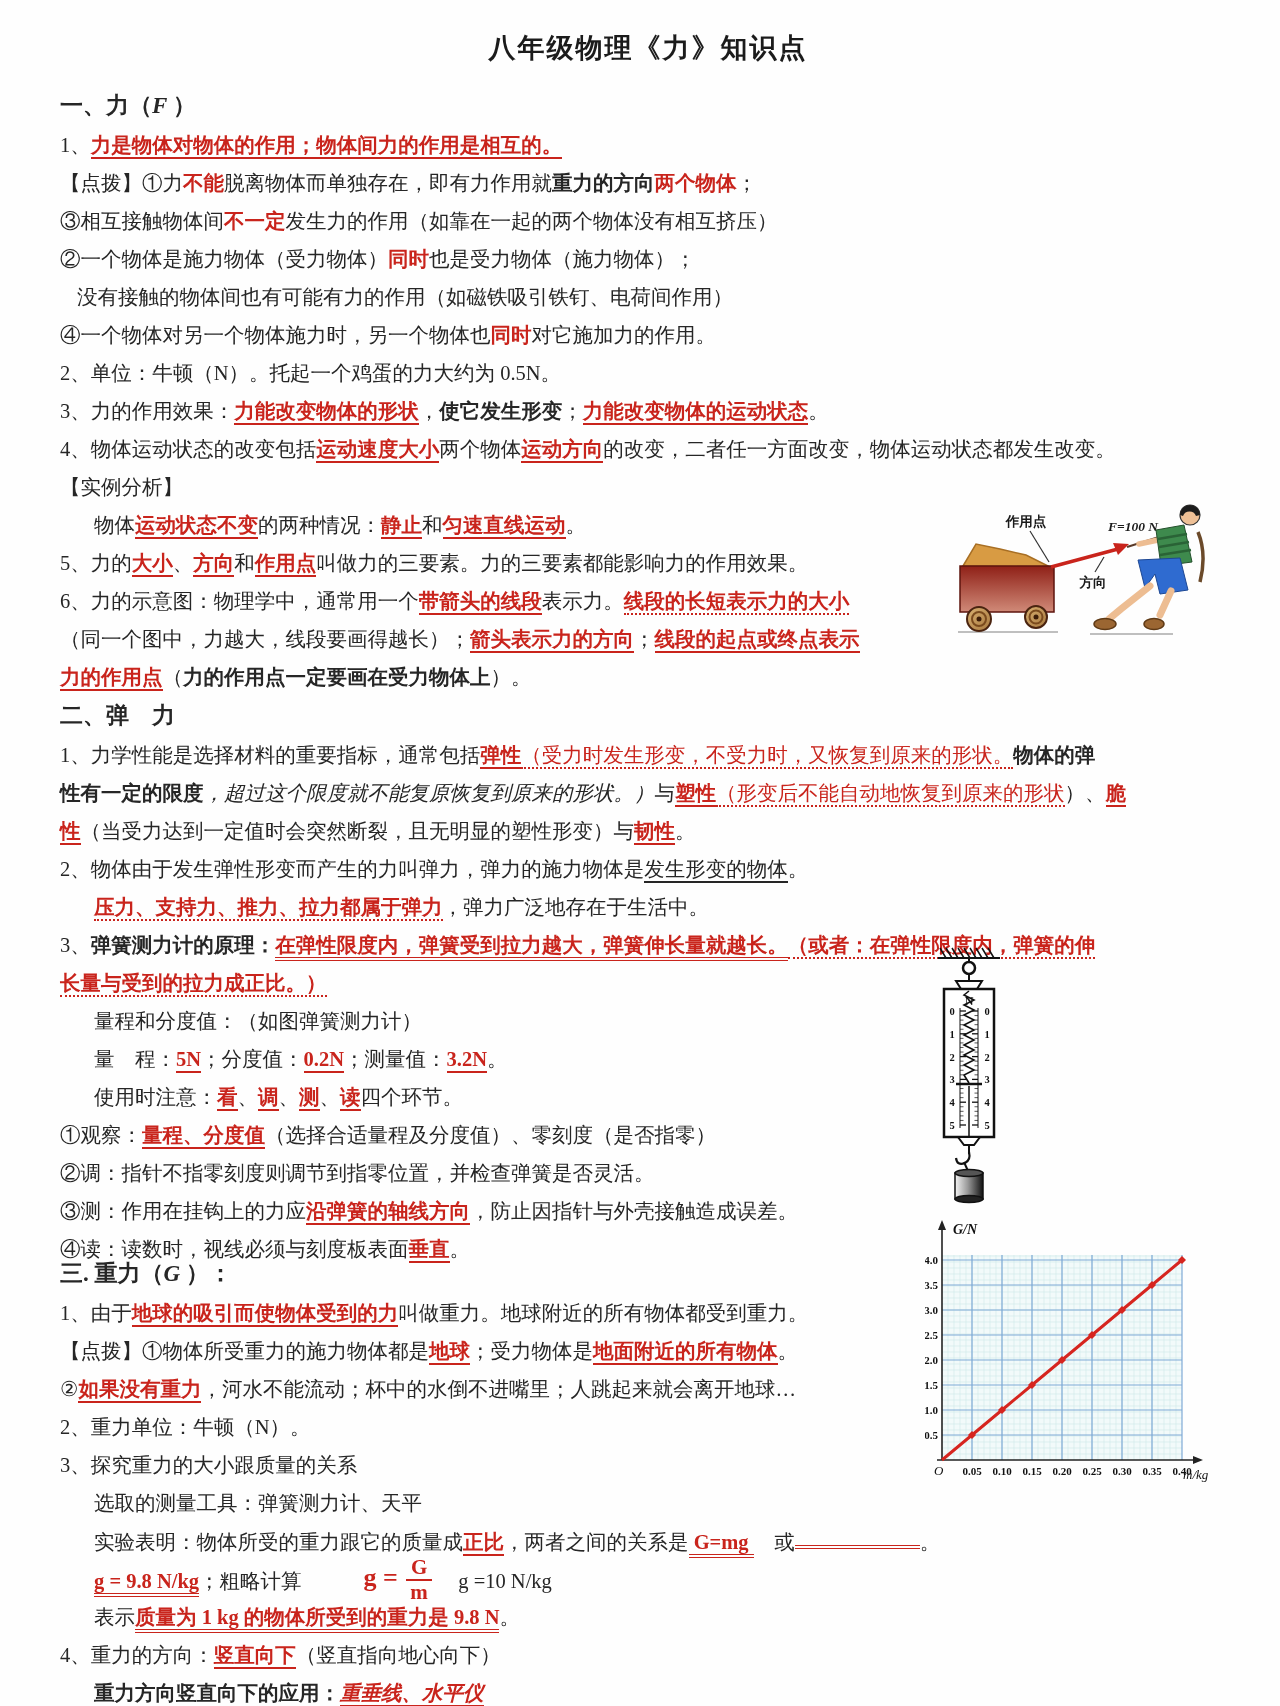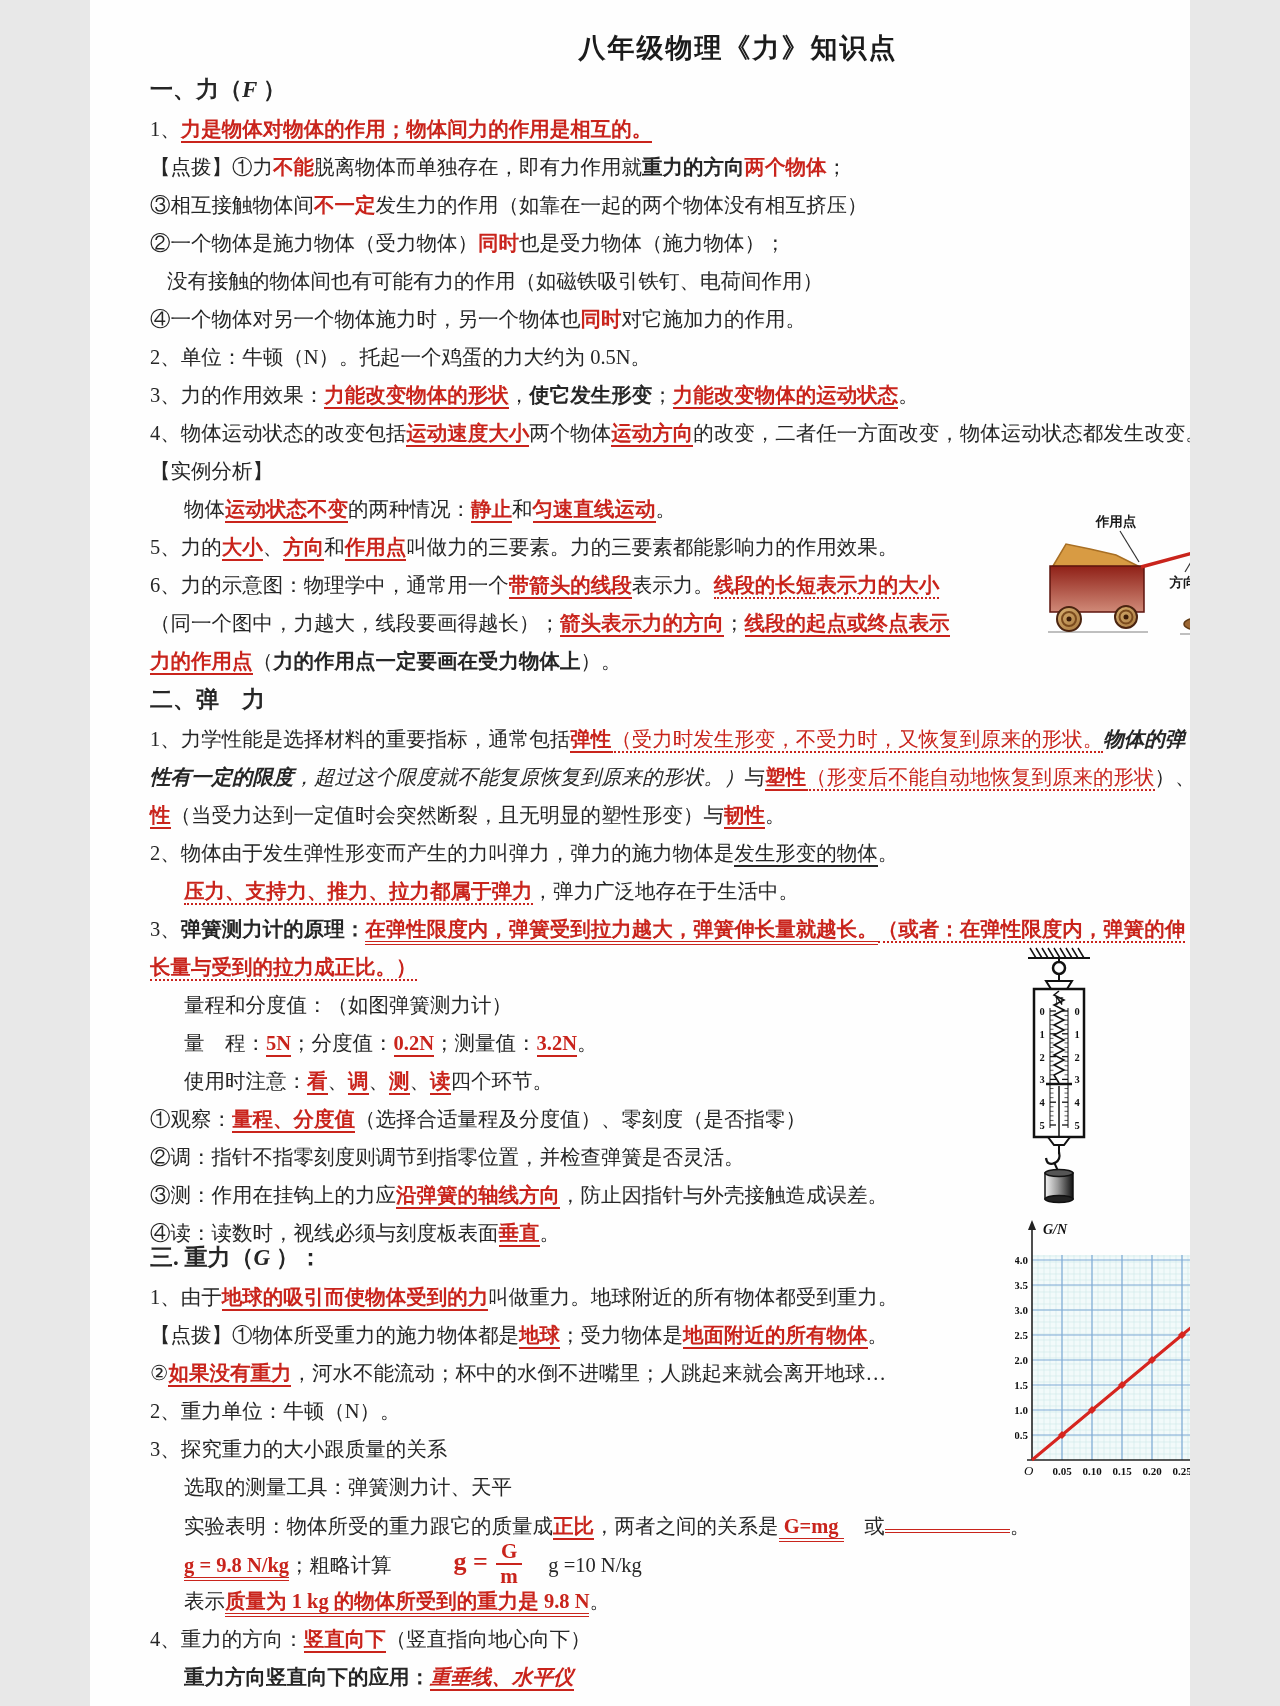--- a/index.html
+++ b/index.html
@@ -1,33 +1,33 @@
 <!DOCTYPE html>
 <html><head>
 <meta charset="utf-8">
 <style>
   :root{ --red:#c9241c; --ink:#262626; }
   html,body{margin:0;padding:0;background:#e8e8e8;}
-  .page{position:relative;width:1100px;height:1706px;margin:0 auto;background:#fefefe;
+  .page{position:relative;width:1280px;height:1706px;margin:0 auto;background:#fefefe;
         overflow:hidden;font-family:"Liberation Serif","DejaVu Serif",serif;}
   #doc{position:absolute;left:60px;top:26px;width:1176px;}
   .title{height:44px;line-height:44px;text-align:center;font-size:27px;font-weight:bold;
          color:#1b1b1b;letter-spacing:2px;}
   .line{height:38px;line-height:38px;font-size:20.5px;white-space:nowrap;color:var(--ink);}
   .line.h{font-size:23px;font-weight:bold;height:40px;line-height:40px;color:#1b1b1b;}
-  .line.h1m{}
+  .line.h1m{margin-top:16px;}
   .line.h3m{margin-top:-14px;}
   .line.ind{padding-left:34px;}
   .line.ind2{padding-left:17px;}
   .seg{padding-bottom:1px;}
   .seg.b{color:var(--ink);}
   .seg.bb{color:var(--ink);font-weight:bold;}
   .seg.bbu{color:var(--ink);font-weight:normal;border-bottom:2px solid var(--ink);}
   .seg.bi{color:var(--ink);font-style:italic;}
-  .seg.bbi{color:var(--ink);font-weight:bold;font-style:italic;}
+  .seg.bbi{color:var(--ink);font-weight:bold;}
   .seg.rb{color:var(--red);font-weight:bold;}
   .seg.rbu{color:var(--red);font-weight:bold;border-bottom:2px solid var(--red);}
   .seg.rbuu{color:var(--red);font-weight:bold;border-bottom:4px double var(--red);}
   .seg.rd{color:var(--red);border-bottom:2px dotted var(--red);}
   .seg.rbd{color:var(--red);font-weight:bold;border-bottom:2px dotted var(--red);}
   .seg.rbiu{color:var(--red);font-weight:bold;font-style:italic;border-bottom:2px solid var(--red);}
   .seg.blank{display:inline-block;width:125px;height:22px;vertical-align:baseline;
              border-bottom:4px double var(--red);}
   .frac-wrap{display:inline-block;vertical-align:middle;color:var(--red);font-weight:bold;
              font-size:26px;margin:0 26px 0 62px;position:relative;top:-3px;}

